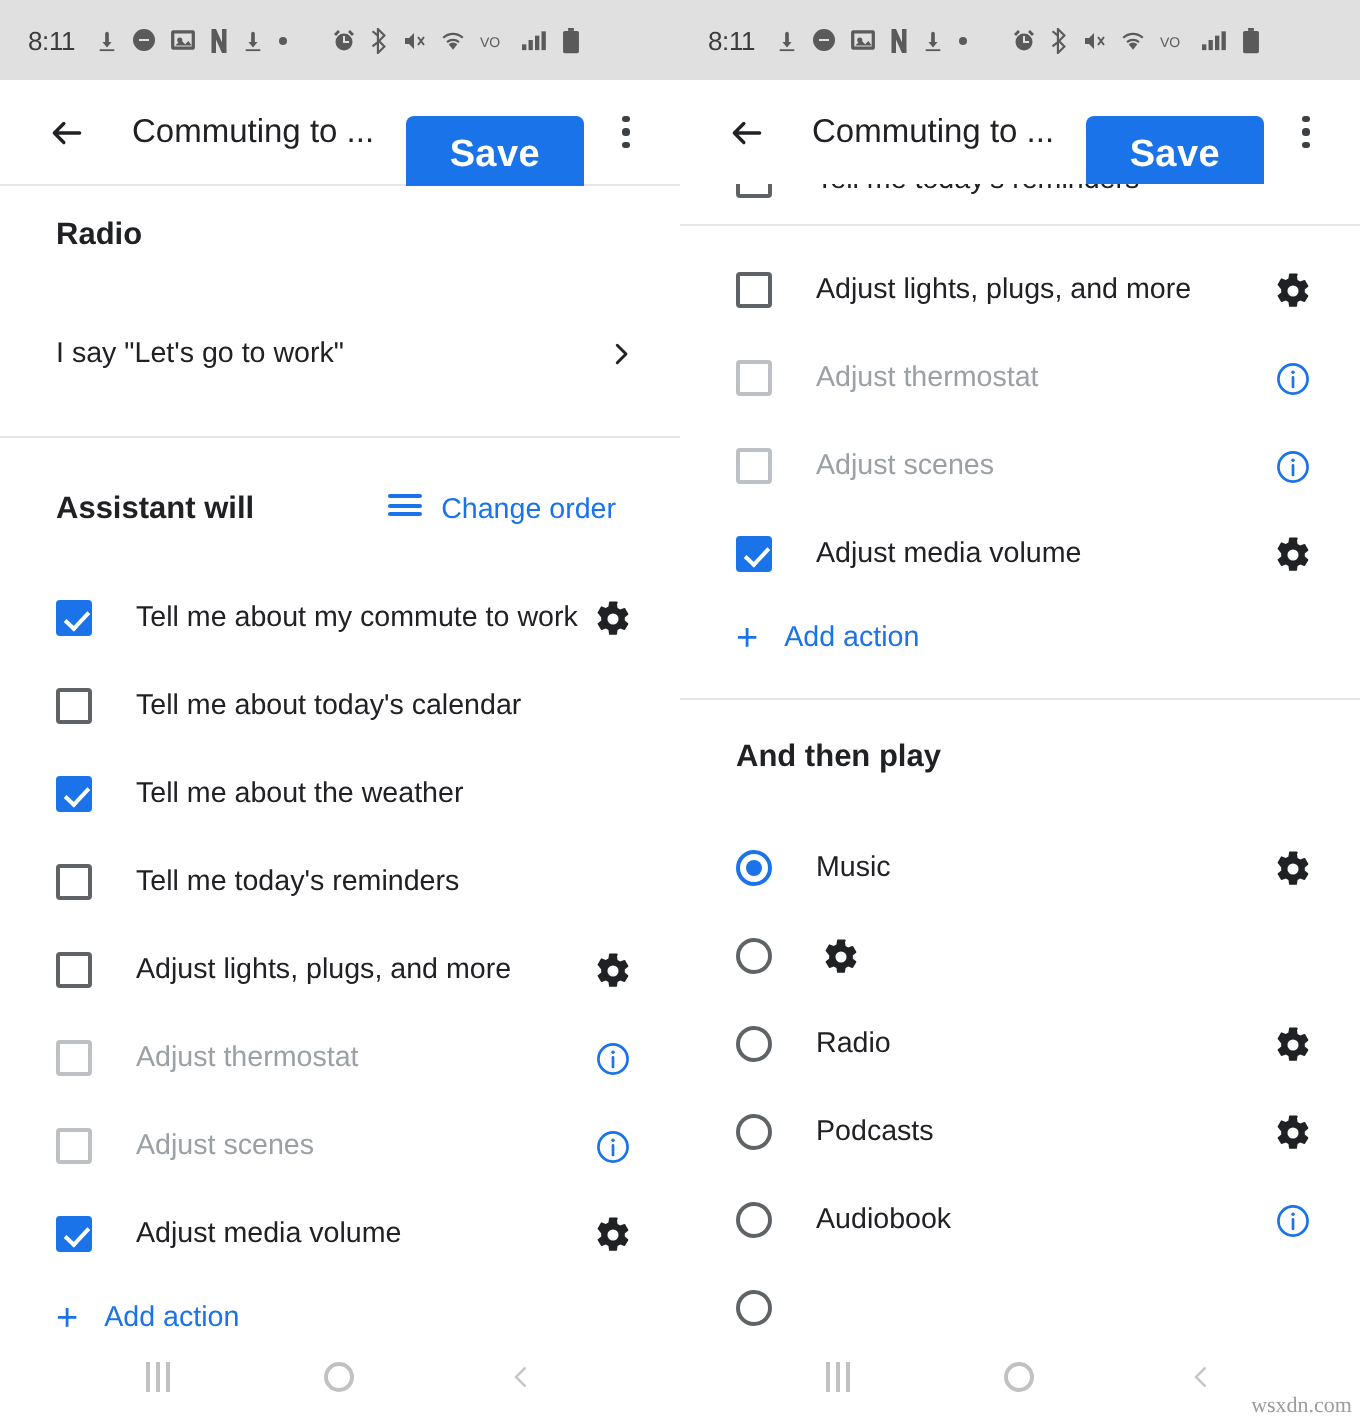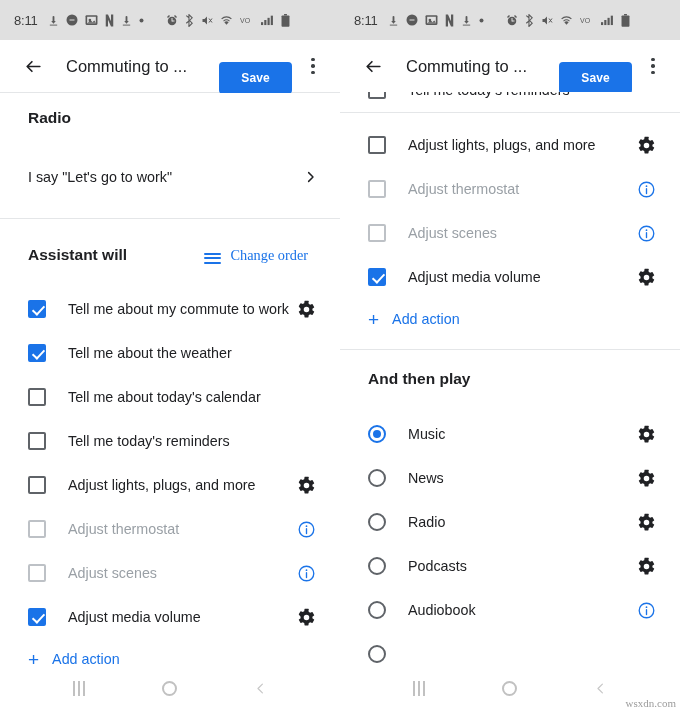--- a/index.html
+++ b/index.html
@@ -55,21 +55,21 @@
     font-size: 16.5px;
     color: #202124;
     margin-left: 18px;
     white-space: nowrap;
     overflow: hidden;
     flex: 1 1 auto;
   }
   .savebtn {
     background: #1a73e8;
     color: #ffffff;
-    font-size: 12px;
+    font-size: 19px;
     font-weight: 700;
     border: none;
     border-radius: 4px;
     padding: 9px 22px;
     cursor: pointer;
     font-family: "Liberation Sans", sans-serif;
     letter-spacing: 0.2px;
     flex: 0 0 auto;
     margin-top: 24px;
   }
@@ -183,25 +183,24 @@
     font-weight: 500;
   }
   .plus {
     color: #1a73e8;
     font-size: 19px;
     margin-right: 13px;
     line-height: 1;
     font-weight: 400;
   }
   .changeorder {
-    display: flex; align-items: flex-end;
+    display: flex; align-items: flex-start;
     gap: 10px;
     margin-left: auto;
     padding-right: 32px;
-    font-family: Liberation Serif, serif;
   }
   .reorder-icon { display: flex; flex-direction: column; gap: 2.5px; }
   .reorder-icon i { display:block; width: 17px; height: 2px; background: #1a73e8; border-radius: 1px; }
 
   
   .navbar {
     position: absolute;
     bottom: 0; left: 0;
     width: 340px; height: 46px;
     background: #ffffff;
@@ -377,28 +376,28 @@
         <div class="cb checked"></div>
         <div class="label">Tell me about my commute to work</div>
         <div class="trail gear">
             <svg width="19" height="19" viewBox="0 0 24 24" fill="currentColor">
               <path d="M19.43 12.98c.04-.32.07-.64.07-.98s-.03-.66-.07-.98l2.11-1.65a.5.5 0 00.12-.64l-2-3.46a.5.5 0 00-.61-.22l-2.49 1a7.3 7.3 0 00-1.69-.98l-.38-2.65A.49.49 0 0014 1h-4a.49.49 0 00-.49.42l-.38 2.65c-.61.25-1.17.58-1.69.98l-2.49-1a.5.5 0 00-.61.22l-2 3.46a.5.5 0 00.12.64L4.57 11c-.04.32-.07.65-.07.98s.03.66.07.98l-2.11 1.65a.5.5 0 00-.12.64l2 3.46c.13.22.39.3.61.22l2.49-1c.52.4 1.08.73 1.69.98l.38 2.65c.03.24.24.42.49.42h4c.25 0 .46-.18.49-.42l.38-2.65c.61-.25 1.17-.59 1.69-.98l2.49 1c.22.08.48 0 .61-.22l2-3.46a.5.5 0 00-.12-.64l-2.11-1.65zM12 15.5A3.5 3.5 0 1112 8.5a3.5 3.5 0 010 7z"></path>
             </svg>
           </div>
       </div>
 
       <div class="row">
+        <div class="cb"></div>
+        <div class="label">Tell me about today's calendar</div>
+        <div class="trail"></div>
+      </div>
+
+      <div class="row">
         <div class="cb checked"></div>
         <div class="label">Tell me about the weather</div>
-        <div class="trail"></div>
-      </div>
-
-      <div class="row">
-        <div class="cb"></div>
-        <div class="label">Tell me about today's calendar</div>
         <div class="trail"></div>
       </div>
 
       <div class="row">
         <div class="cb"></div>
         <div class="label">Tell me today's reminders</div>
         <div class="trail"></div>
       </div>
 
       <div class="row">
@@ -649,21 +648,20 @@
         <div class="label">Music</div>
         <div class="trail gear">
             <svg width="19" height="19" viewBox="0 0 24 24" fill="currentColor">
               <path d="M19.43 12.98c.04-.32.07-.64.07-.98s-.03-.66-.07-.98l2.11-1.65a.5.5 0 00.12-.64l-2-3.46a.5.5 0 00-.61-.22l-2.49 1a7.3 7.3 0 00-1.69-.98l-.38-2.65A.49.49 0 0014 1h-4a.49.49 0 00-.49.42l-.38 2.65c-.61.25-1.17.58-1.69.98l-2.49-1a.5.5 0 00-.61.22l-2 3.46a.5.5 0 00.12.64L4.57 11c-.04.32-.07.65-.07.98s.03.66.07.98l-2.11 1.65a.5.5 0 00-.12.64l2 3.46c.13.22.39.3.61.22l2.49-1c.52.4 1.08.73 1.69.98l.38 2.65c.03.24.24.42.49.42h4c.25 0 .46-.18.49-.42l.38-2.65c.61-.25 1.17-.59 1.69-.98l2.49 1c.22.08.48 0 .61-.22l2-3.46a.5.5 0 00-.12-.64l-2.11-1.65zM12 15.5A3.5 3.5 0 1112 8.5a3.5 3.5 0 010 7z"></path>
             </svg>
           </div>
       </div>
 
       <div class="row">
         <div class="rb"></div>
-        <div class="label">News</div>
         <div class="trail gear">
             <svg width="19" height="19" viewBox="0 0 24 24" fill="currentColor">
               <path d="M19.43 12.98c.04-.32.07-.64.07-.98s-.03-.66-.07-.98l2.11-1.65a.5.5 0 00.12-.64l-2-3.46a.5.5 0 00-.61-.22l-2.49 1a7.3 7.3 0 00-1.69-.98l-.38-2.65A.49.49 0 0014 1h-4a.49.49 0 00-.49.42l-.38 2.65c-.61.25-1.17.58-1.69.98l-2.49-1a.5.5 0 00-.61.22l-2 3.46a.5.5 0 00.12.64L4.57 11c-.04.32-.07.65-.07.98s.03.66.07.98l-2.11 1.65a.5.5 0 00-.12.64l2 3.46c.13.22.39.3.61.22l2.49-1c.52.4 1.08.73 1.69.98l.38 2.65c.03.24.24.42.49.42h4c.25 0 .46-.18.49-.42l.38-2.65c.61-.25 1.17-.59 1.69-.98l2.49 1c.22.08.48 0 .61-.22l2-3.46a.5.5 0 00-.12-.64l-2.11-1.65zM12 15.5A3.5 3.5 0 1112 8.5a3.5 3.5 0 010 7z"></path>
             </svg>
           </div>
       </div>
 
       <div class="row">
         <div class="rb"></div>
         <div class="label">Radio</div>

